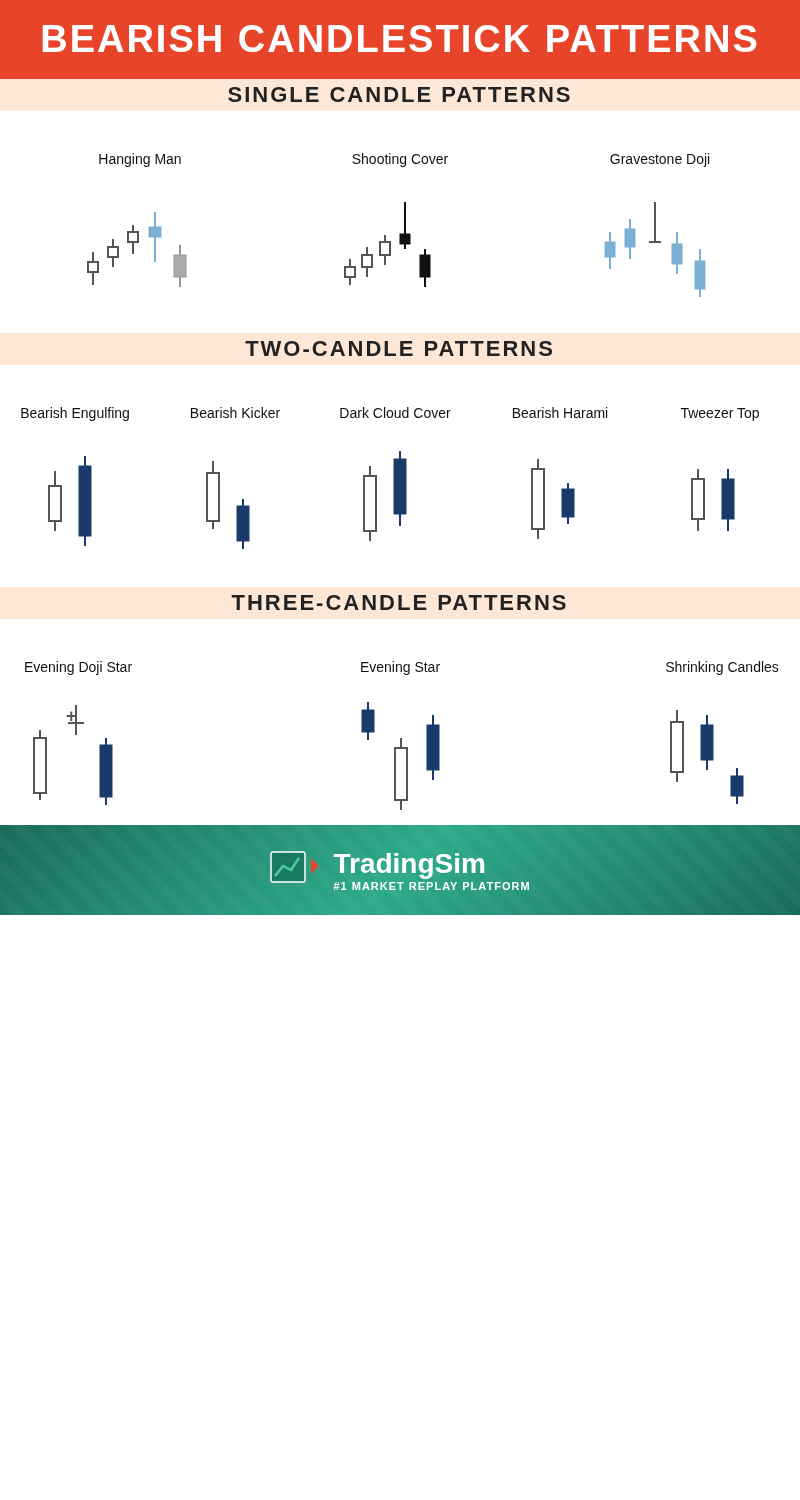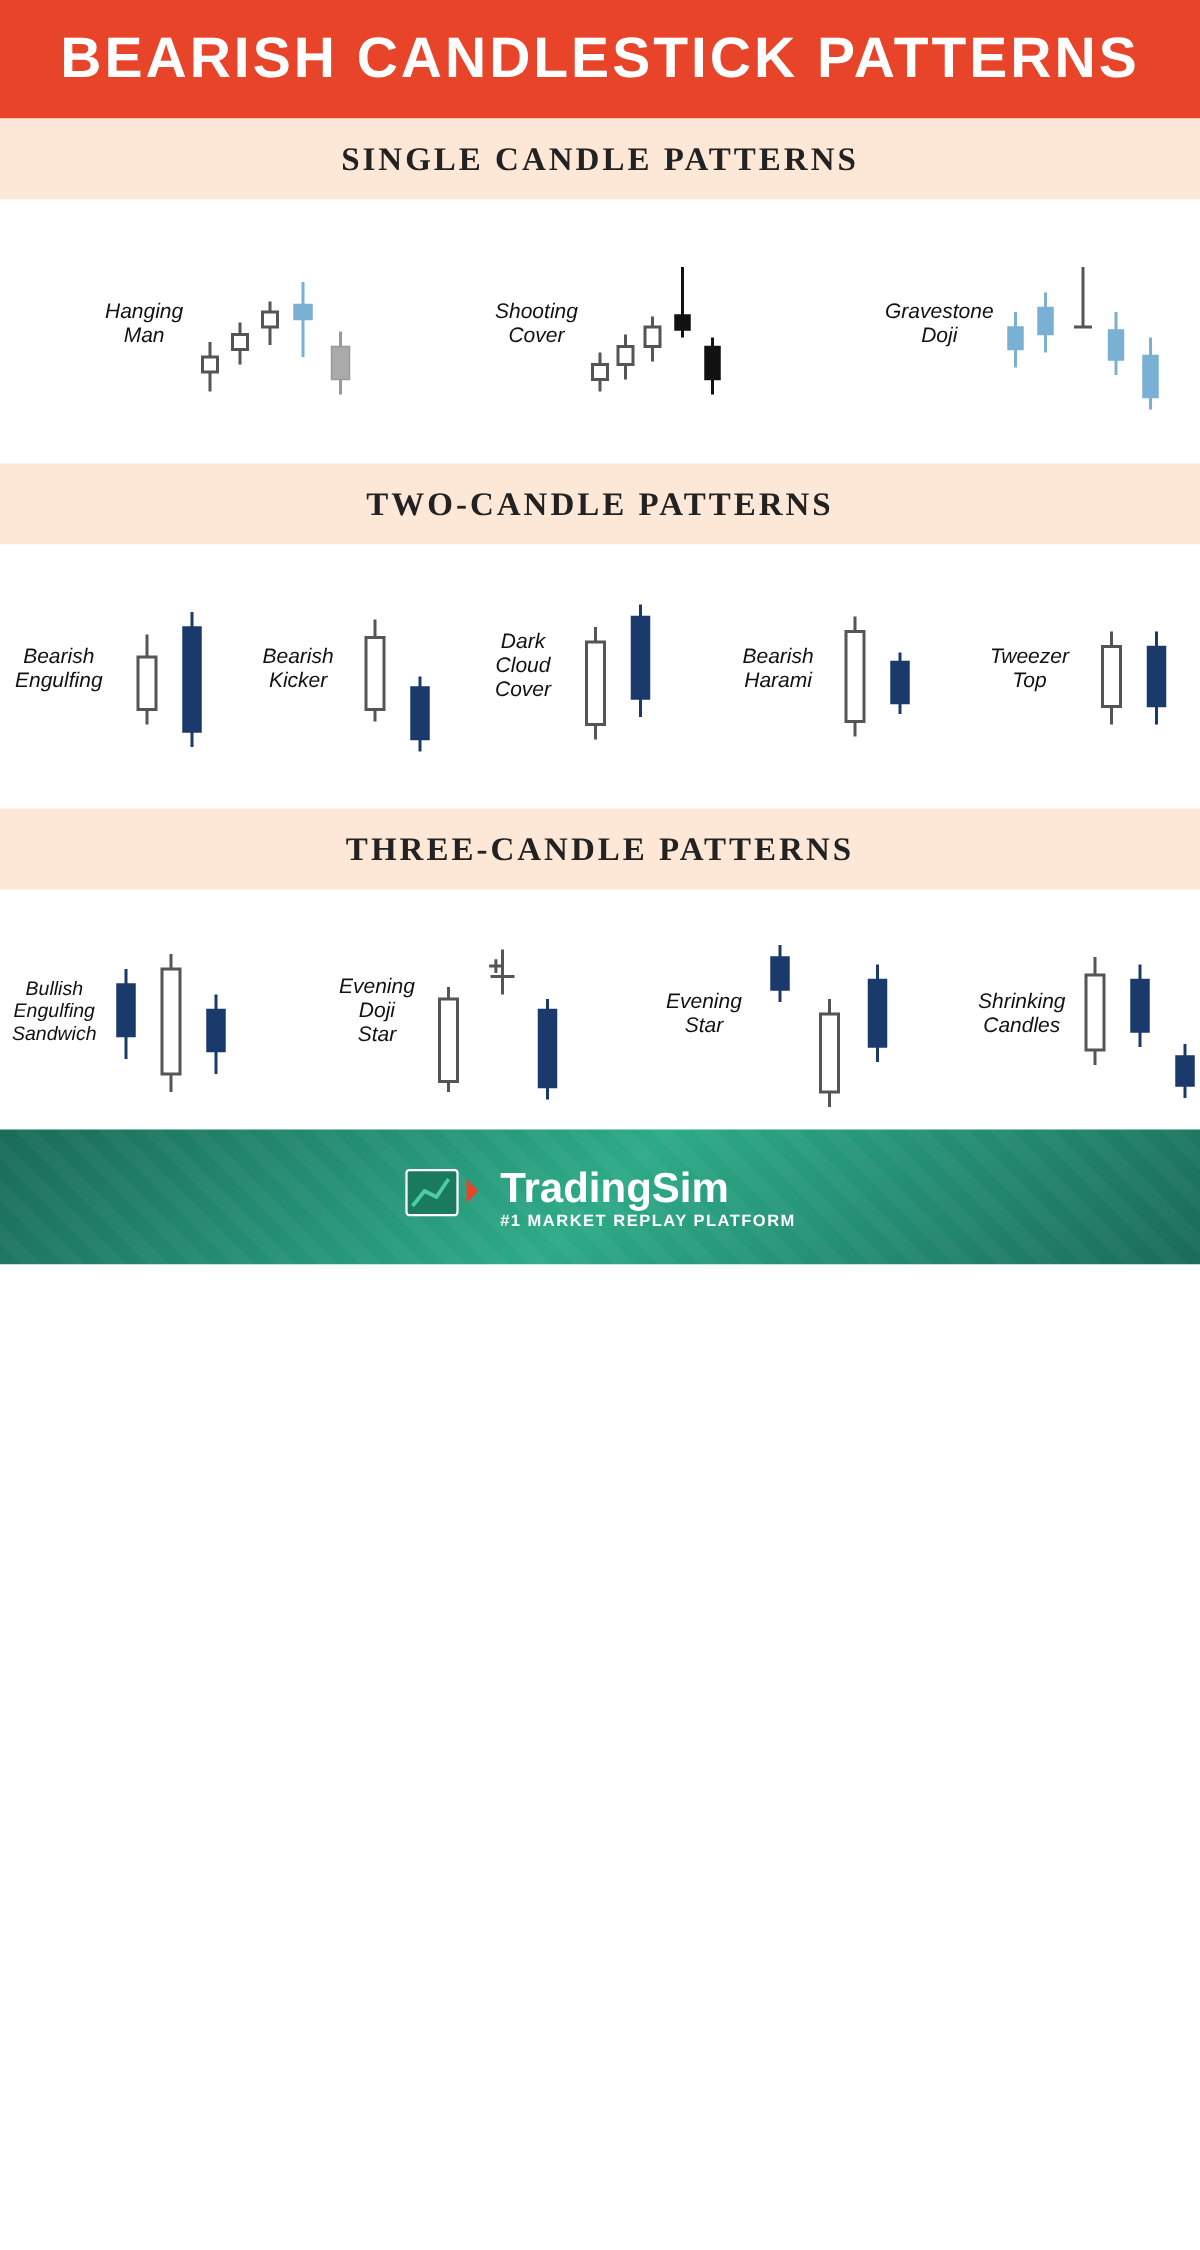--- a/index.html
+++ b/index.html
@@ -19,46 +19,44 @@
       color: #fff;
       font-size: 38px;
       font-weight: 900;
       letter-spacing: 2px;
       text-transform: uppercase;
     }
 
     .section-header {
       background: #fde8d8;
       text-align: center;
-      padding: 14px;
+      padding: 3px;
       margin: 0;
-      font-family: Liberation Serif, serif;
     }
     .section-header h2 {
       font-size: 22px;
       font-weight: 700;
       letter-spacing: 2px;
       color: #222;
       text-transform: uppercase;
     }
 
     .patterns-grid {
       background: #fff;
       display: flex;
       justify-content: space-around;
       align-items: flex-start;
       padding: 20px 10px 30px 10px;
     }
 
     .pattern-item {
       display: flex;
-      flex-direction: row;
+      flex-direction: column;
       align-items: center;
       width: 140px;
-      font-style: italic;
     }
 
     .pattern-label {
       font-size: 14px;
       font-weight: 400;
       text-align: center;
       margin-bottom: 10px;
       color: #111;
       min-height: 36px;
       display: flex;
@@ -313,39 +311,20 @@
 </div>
 
 <div class="section-separator"></div>
 
 <div class="section-header">
   <h2>THREE-CANDLE PATTERNS</h2>
 </div>
 
 <div class="patterns-grid" style="padding-bottom:10px; justify-content: space-between; padding-left:8px; padding-right:8px;">
 
-  <div class="pattern-item" style="width:140px;">
-    <div class="pattern-label" style="font-size:13px;">Bullish Engulfing Sandwich</div>
-    <div class="candle-svg-wrap">
-      <svg width="120" height="140" viewBox="0 0 120 140">
-
-        <line x1="20" y1="38" x2="20" y2="48" stroke="#1a3a6b" stroke-width="2"></line>
-        <rect x="14" y="48" width="12" height="35" fill="#1a3a6b" stroke="#1a3a6b" stroke-width="1"></rect>
-        <line x1="20" y1="83" x2="20" y2="98" stroke="#1a3a6b" stroke-width="2"></line>
-
-        <line x1="50" y1="28" x2="50" y2="38" stroke="#555" stroke-width="2"></line>
-        <rect x="44" y="38" width="12" height="70" fill="none" stroke="#555" stroke-width="2"></rect>
-        <line x1="50" y1="108" x2="50" y2="120" stroke="#555" stroke-width="2"></line>
-
-        <line x1="80" y1="55" x2="80" y2="65" stroke="#1a3a6b" stroke-width="2"></line>
-        <rect x="74" y="65" width="12" height="28" fill="#1a3a6b" stroke="#1a3a6b" stroke-width="1"></rect>
-        <line x1="80" y1="93" x2="80" y2="108" stroke="#1a3a6b" stroke-width="2"></line>
-      </svg>
-    </div>
-  </div>
 
 
   <div class="pattern-item" style="width:140px;">
     <div class="pattern-label">Evening Doji Star</div>
     <div class="candle-svg-wrap">
       <svg width="120" height="140" viewBox="0 0 120 140">
 
         <line x1="22" y1="50" x2="22" y2="58" stroke="#555" stroke-width="2"></line>
         <rect x="16" y="58" width="12" height="55" fill="none" stroke="#555" stroke-width="2"></rect>
         <line x1="22" y1="113" x2="22" y2="120" stroke="#555" stroke-width="2"></line>

